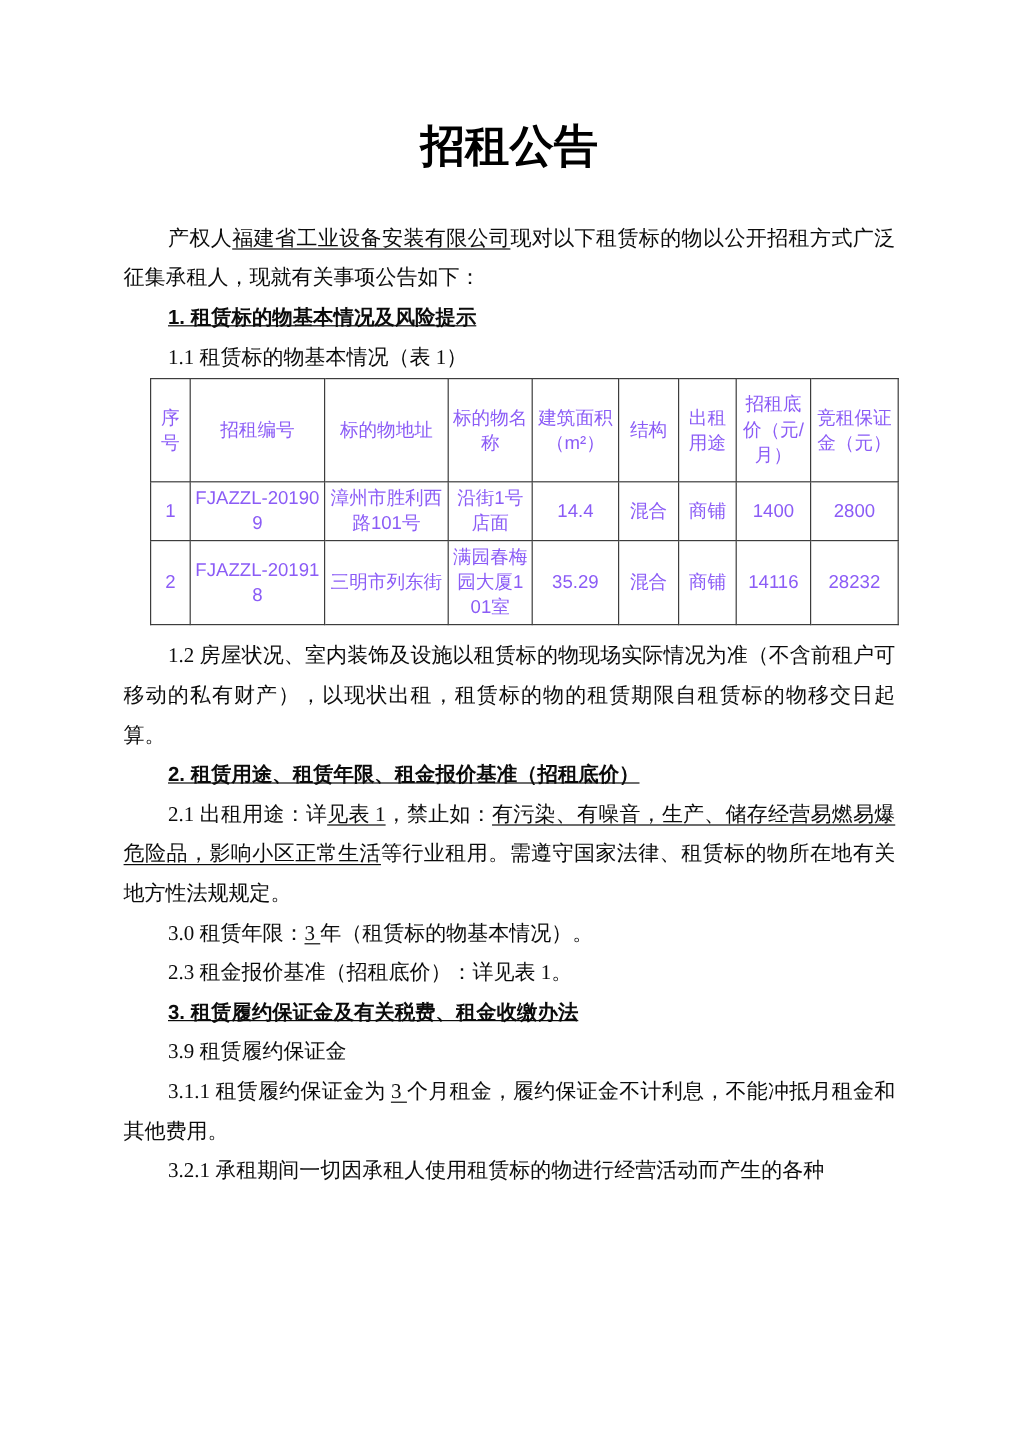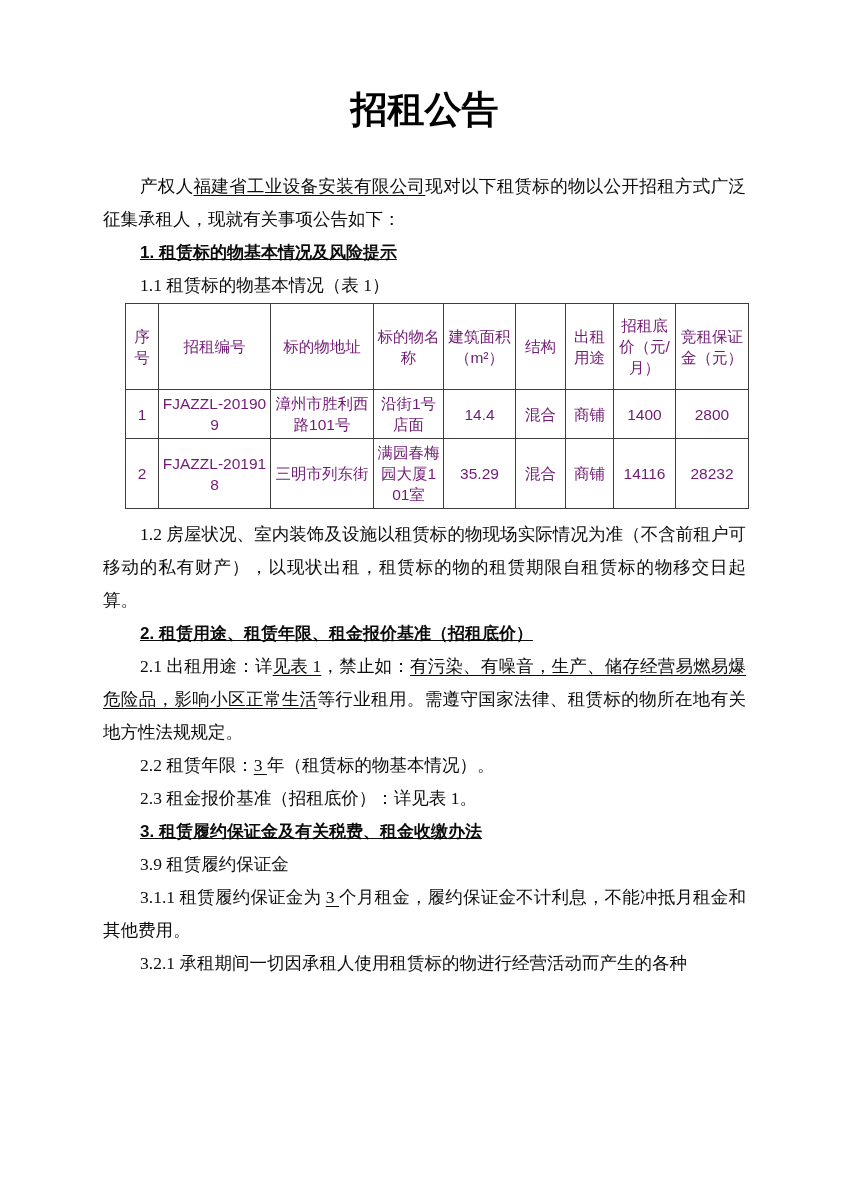--- a/index.html
+++ b/index.html
@@ -1,19 +1,19 @@
 <!DOCTYPE html>
 <html lang="zh"><head>
 <meta charset="utf-8">
 <style>
   html,body { margin:0; padding:0; background:#ffffff; }
   .page {
     position:relative;
     width:849px; height:1024px;
-    margin:0 auto;
+    margin:12px auto;
     background:#ffffff;
     box-sizing:border-box;
     padding:86px 103px 0 103px;
     color:#0c0c0c;
     font-family:"Liberation Serif","DejaVu Serif",serif;
     font-size:17.5px;
     line-height:33px;
     overflow:hidden;
   }
   .doc-title {
@@ -39,21 +39,21 @@
   .gap { margin-top:9px; }
   .u { text-decoration:underline; text-underline-offset:3px; }
   table.props {
     border-collapse:collapse;
     table-layout:fixed;
     width:623px;
     margin:1px 0 9px 22px;
     font-family:"Liberation Sans","DejaVu Sans",sans-serif;
     font-size:15.5px;
     line-height:21px;
-    color:#701a75;
+    color:#8b5cf6;
   }
   table.props th, table.props td {
     border:1px solid #3d3d3d;
     text-align:center;
     vertical-align:middle;
     font-weight:normal;
     padding:3px 3px;
     word-break:break-all;
     overflow:hidden;
   }
@@ -125,21 +125,21 @@
       </tbody>
   </table>
 
   <p class="para">1.2 房屋状况、室内装饰及设施以租赁标的物现场实际情况为准（不含前租户可移动的私有财产），以现状出租，租赁标的物的租赁期限自租赁标的物移交日起算。</p>
 
 
   <p class="para heading gap">2. 租赁用途、租赁年限、租金报价基准（招租底价）</p>
 
   <p class="para"><span>2.1 出租用途：详</span><span class="u">见表 1</span><span>，禁止如：</span><span class="u">有污染、有噪音，生产、储存经营易燃易爆危险品，影响小区正常生活</span><span>等行业租用。需遵守国家法律、租赁标的物所在地有关地方性法规规定。</span></p>
 
-  <p class="para gap"><span>2.2 租赁年限：</span><span class="u">3 </span><span>年（租赁标的物基本情况）。</span></p>
+  <p class="para gap"><span>3.0 租赁年限：</span><span class="u">3 </span><span>年（租赁标的物基本情况）。</span></p>
 
   <p class="para">2.3 租金报价基准（招租底价）：详见表 1。</p>
 
   <p class="para heading">3. 租赁履约保证金及有关税费、租金收缴办法</p>
 
   <p class="para">3.9 租赁履约保证金</p>
 
   <p class="para"><span>3.1.1 租赁履约保证金为 </span><span class="u">3 </span><span>个月租金，履约保证金不计利息，不能冲抵月租金和其他费用。</span></p>
 
 

